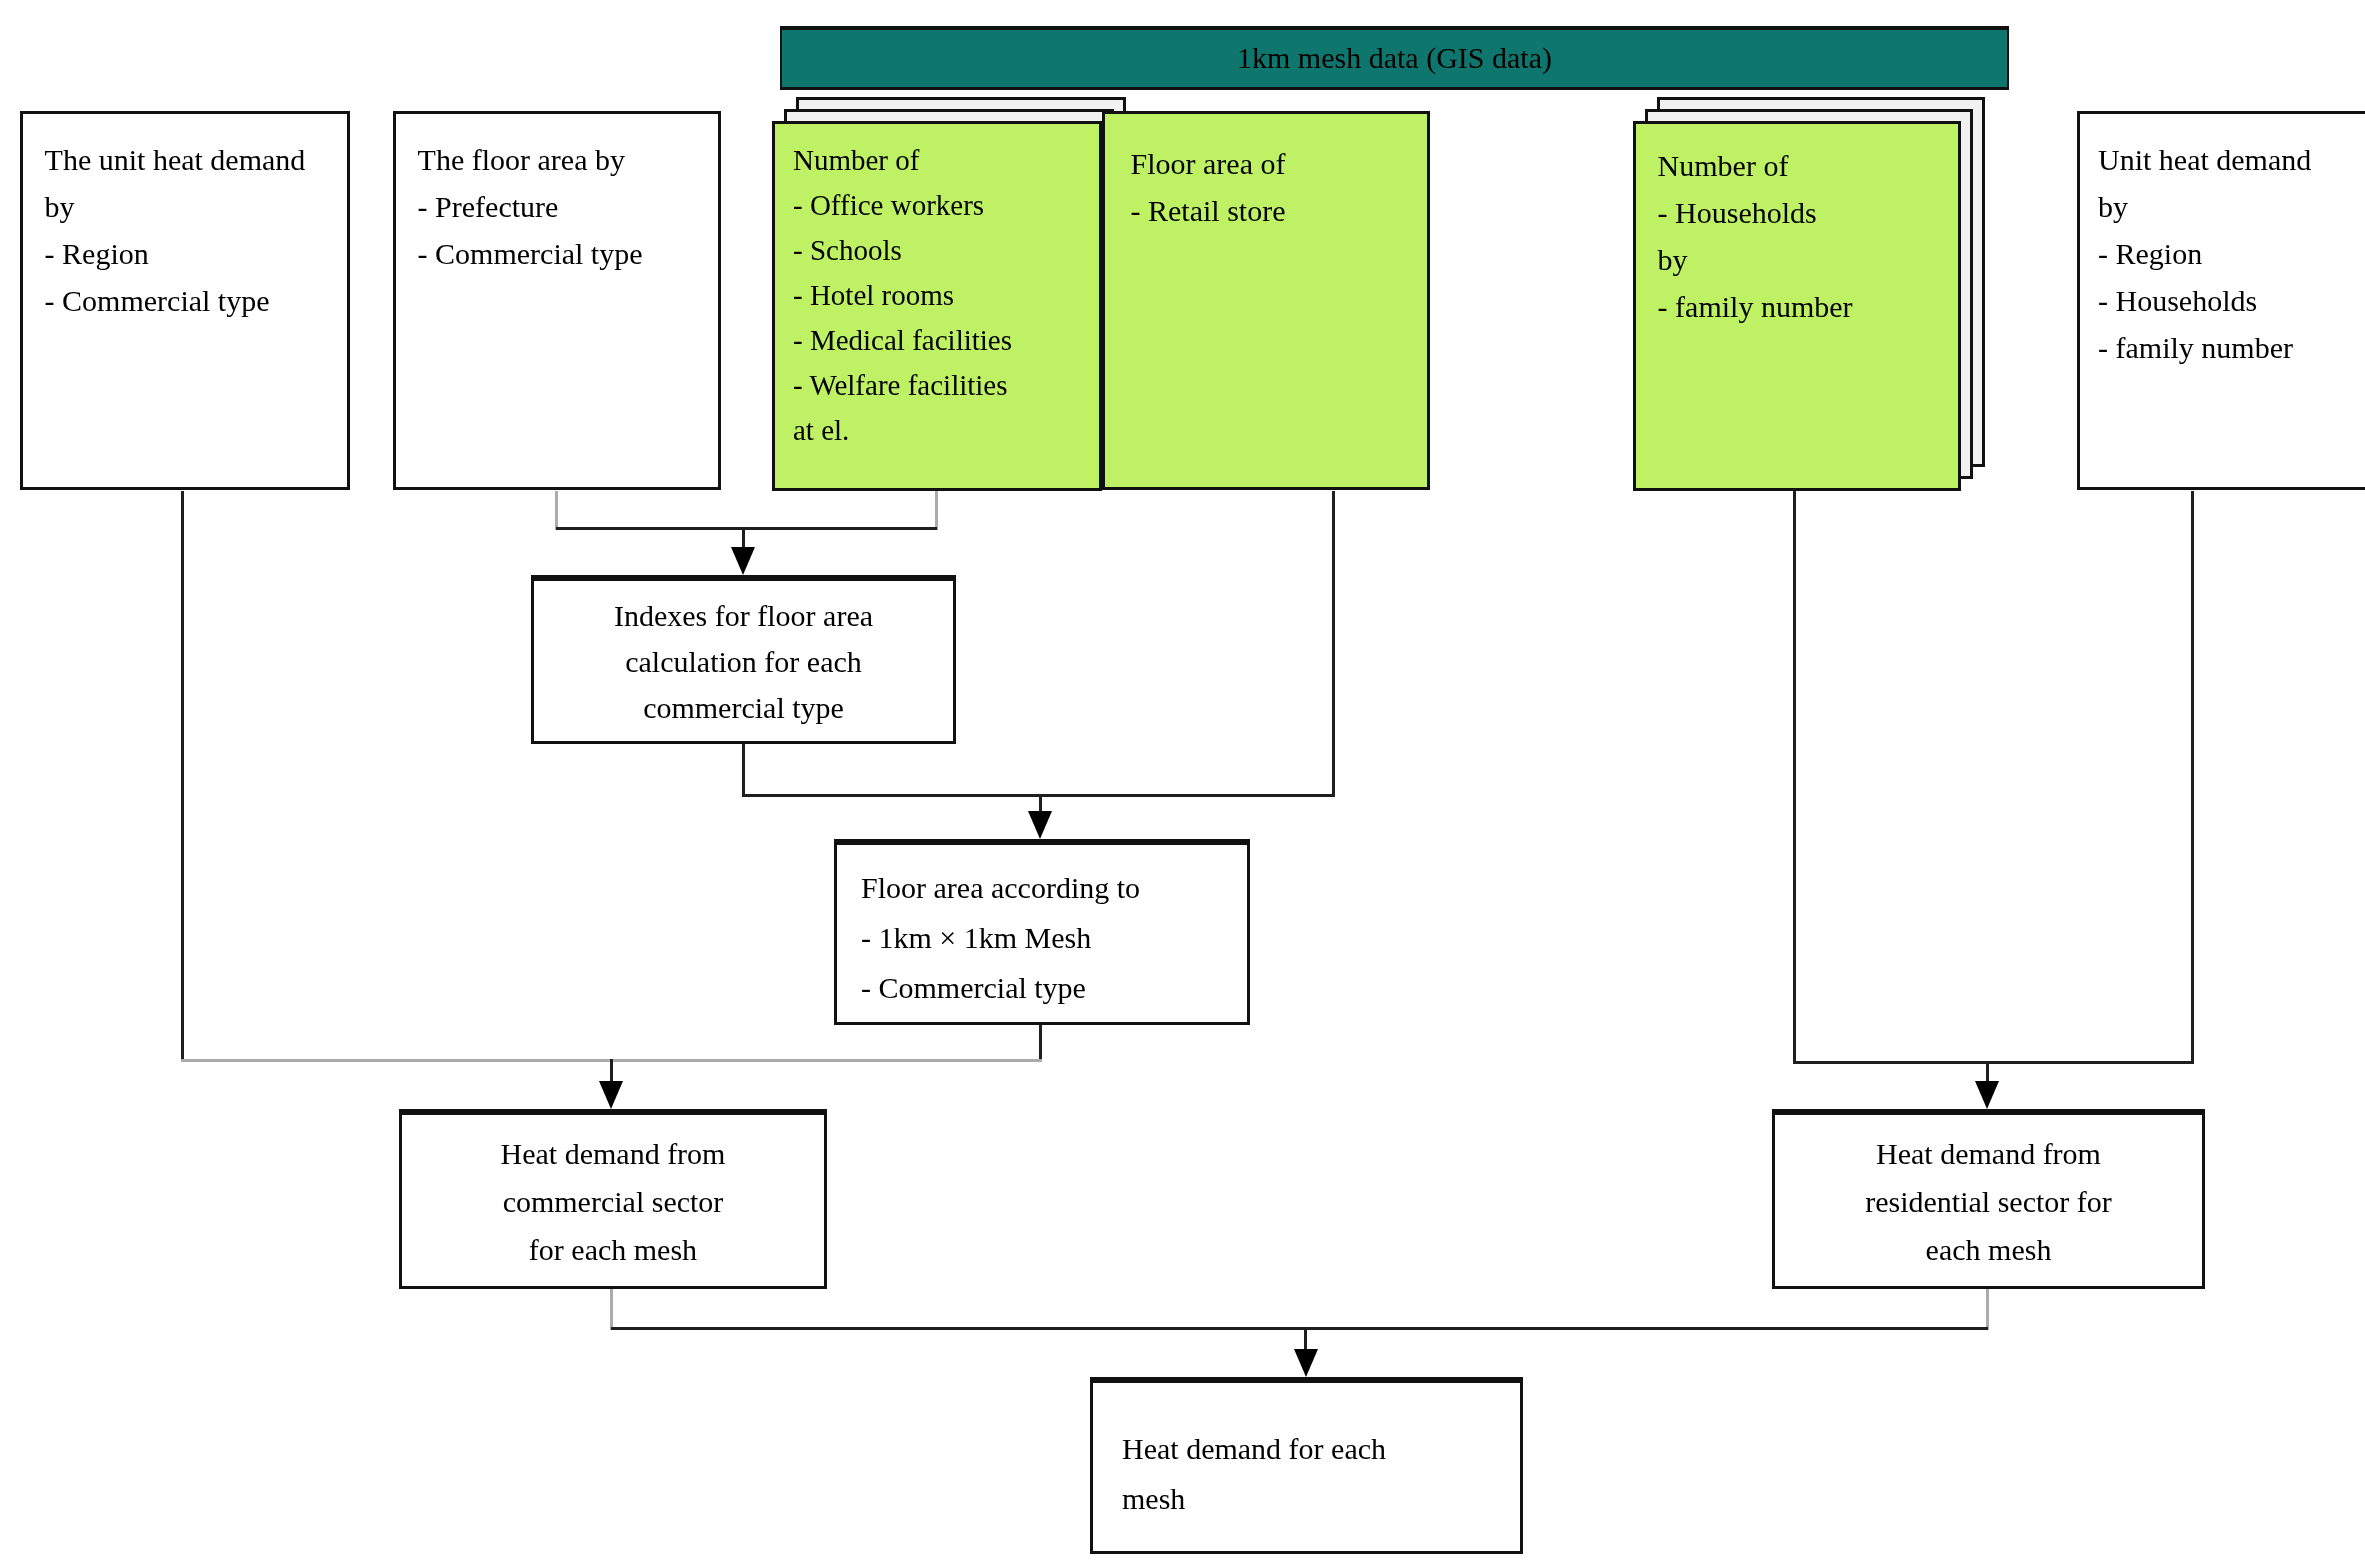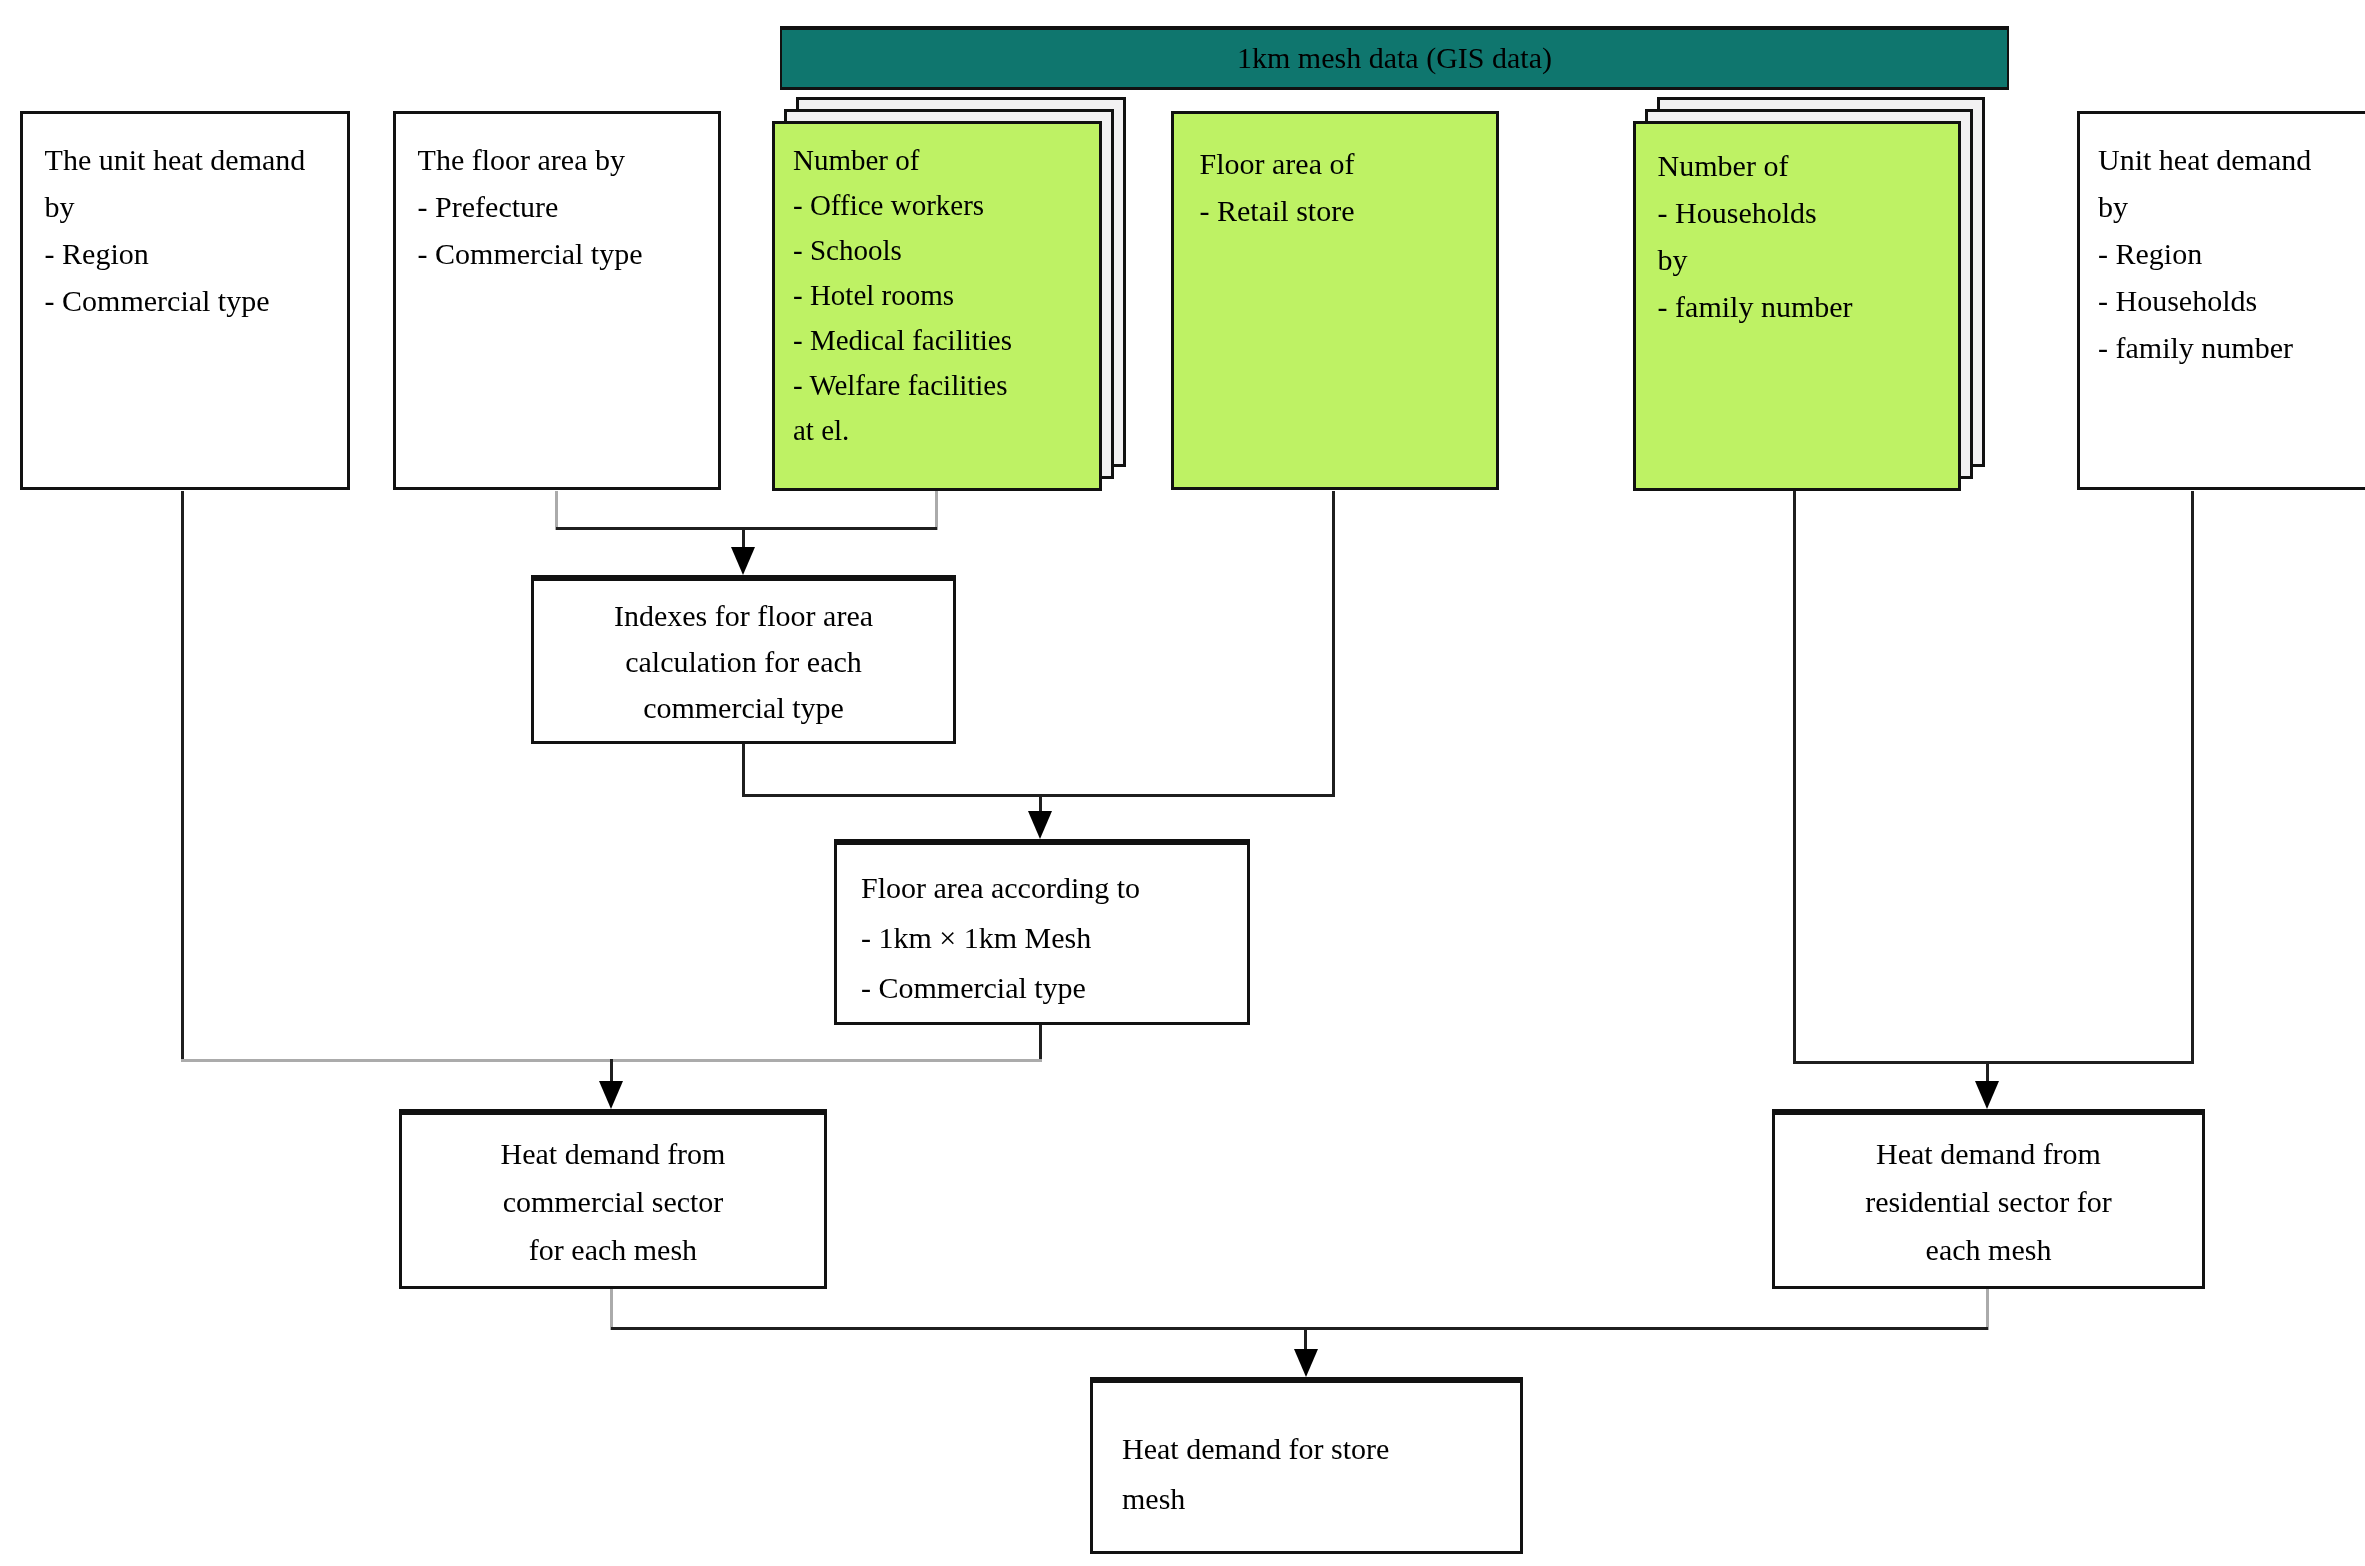--- a/index.html
+++ b/index.html
@@ -13,21 +13,21 @@
   #gis-header{left:780px;top:26px;width:1229px;height:64px;border-width:4.5px 2.5px 3.2px 2.5px;
               background:#0f766e;text-align:center;font-size:30px;line-height:55px;}
   
   #box-unit-heat-commercial{left:20px;top:111px;width:330px;height:379px;padding:21.6px 9px 0 21.6px;}
   #box-floor-area-by{left:393px;top:111px;width:328px;height:379px;padding:21.6px 9px 0 21.6px;}
   .sheet{position:absolute;box-sizing:border-box;border:3.2px solid #111;background:#f2f1f2;}
   #sheet-fac-2{left:796px;top:97px;width:330px;height:370px;}
   #sheet-fac-1{left:784px;top:109px;width:330px;height:370px;}
   #box-number-facilities{left:772px;top:121px;width:330px;height:370px;padding:14px 3.8px 0 18px;
                          font-size:29px;line-height:45px;}
-  #box-floor-area-retail{left:1171px;top:111px;width:328px;height:379px;padding:25.5px 9px 0 25.5px;}
+  #box-floor-area-retail{left:1102px;top:111px;width:328px;height:379px;padding:25.5px 9px 0 25.5px;}
   #sheet-hh-2{left:1657px;top:97px;width:328px;height:370px;}
   #sheet-hh-1{left:1645px;top:109px;width:328px;height:370px;}
   #box-number-households{left:1633px;top:121px;width:328px;height:370px;padding:18px 6.4px 0 21.6px;}
   #box-unit-heat-residential{left:2033px;top:111px;width:321px;height:379px;padding:21.6px 5.1px 0 18px;margin-left:44px;}
   
   .process{border-width:6.4px 3.8px 3.8px 3.8px;}
   #box-indexes{left:531px;top:575px;width:425px;height:169px;text-align:center;
                padding-top:11.5px;line-height:46px;}
   #box-floor-area-mesh{left:834px;top:839px;width:416px;height:186px;padding:18px 16px 0 24px;line-height:50px;}
   #box-heat-commercial{left:399px;top:1109px;width:428px;height:180px;text-align:center;
@@ -139,21 +139,21 @@
 for each mesh</span>
   </div>
 
   <div class="box process" id="box-heat-residential">
     <span class="label">Heat demand from
 residential sector for
 each mesh</span>
   </div>
 
   <div class="box process" id="box-heat-total">
-    <span class="label">Heat demand for store
+    <span class="label">Heat demand for each
 mesh</span>
   </div>
 
   <div class="vline light" id="stem-box2"></div>
   <div class="vline light" id="stem-box3"></div>
   <div class="hline" id="junction-a"></div>
   <div class="vline" id="arrow-a-stem"></div>
   <div class="arrowhead" id="arrow-a-head"></div>
 
   <div class="vline" id="stem-indexes"></div>

